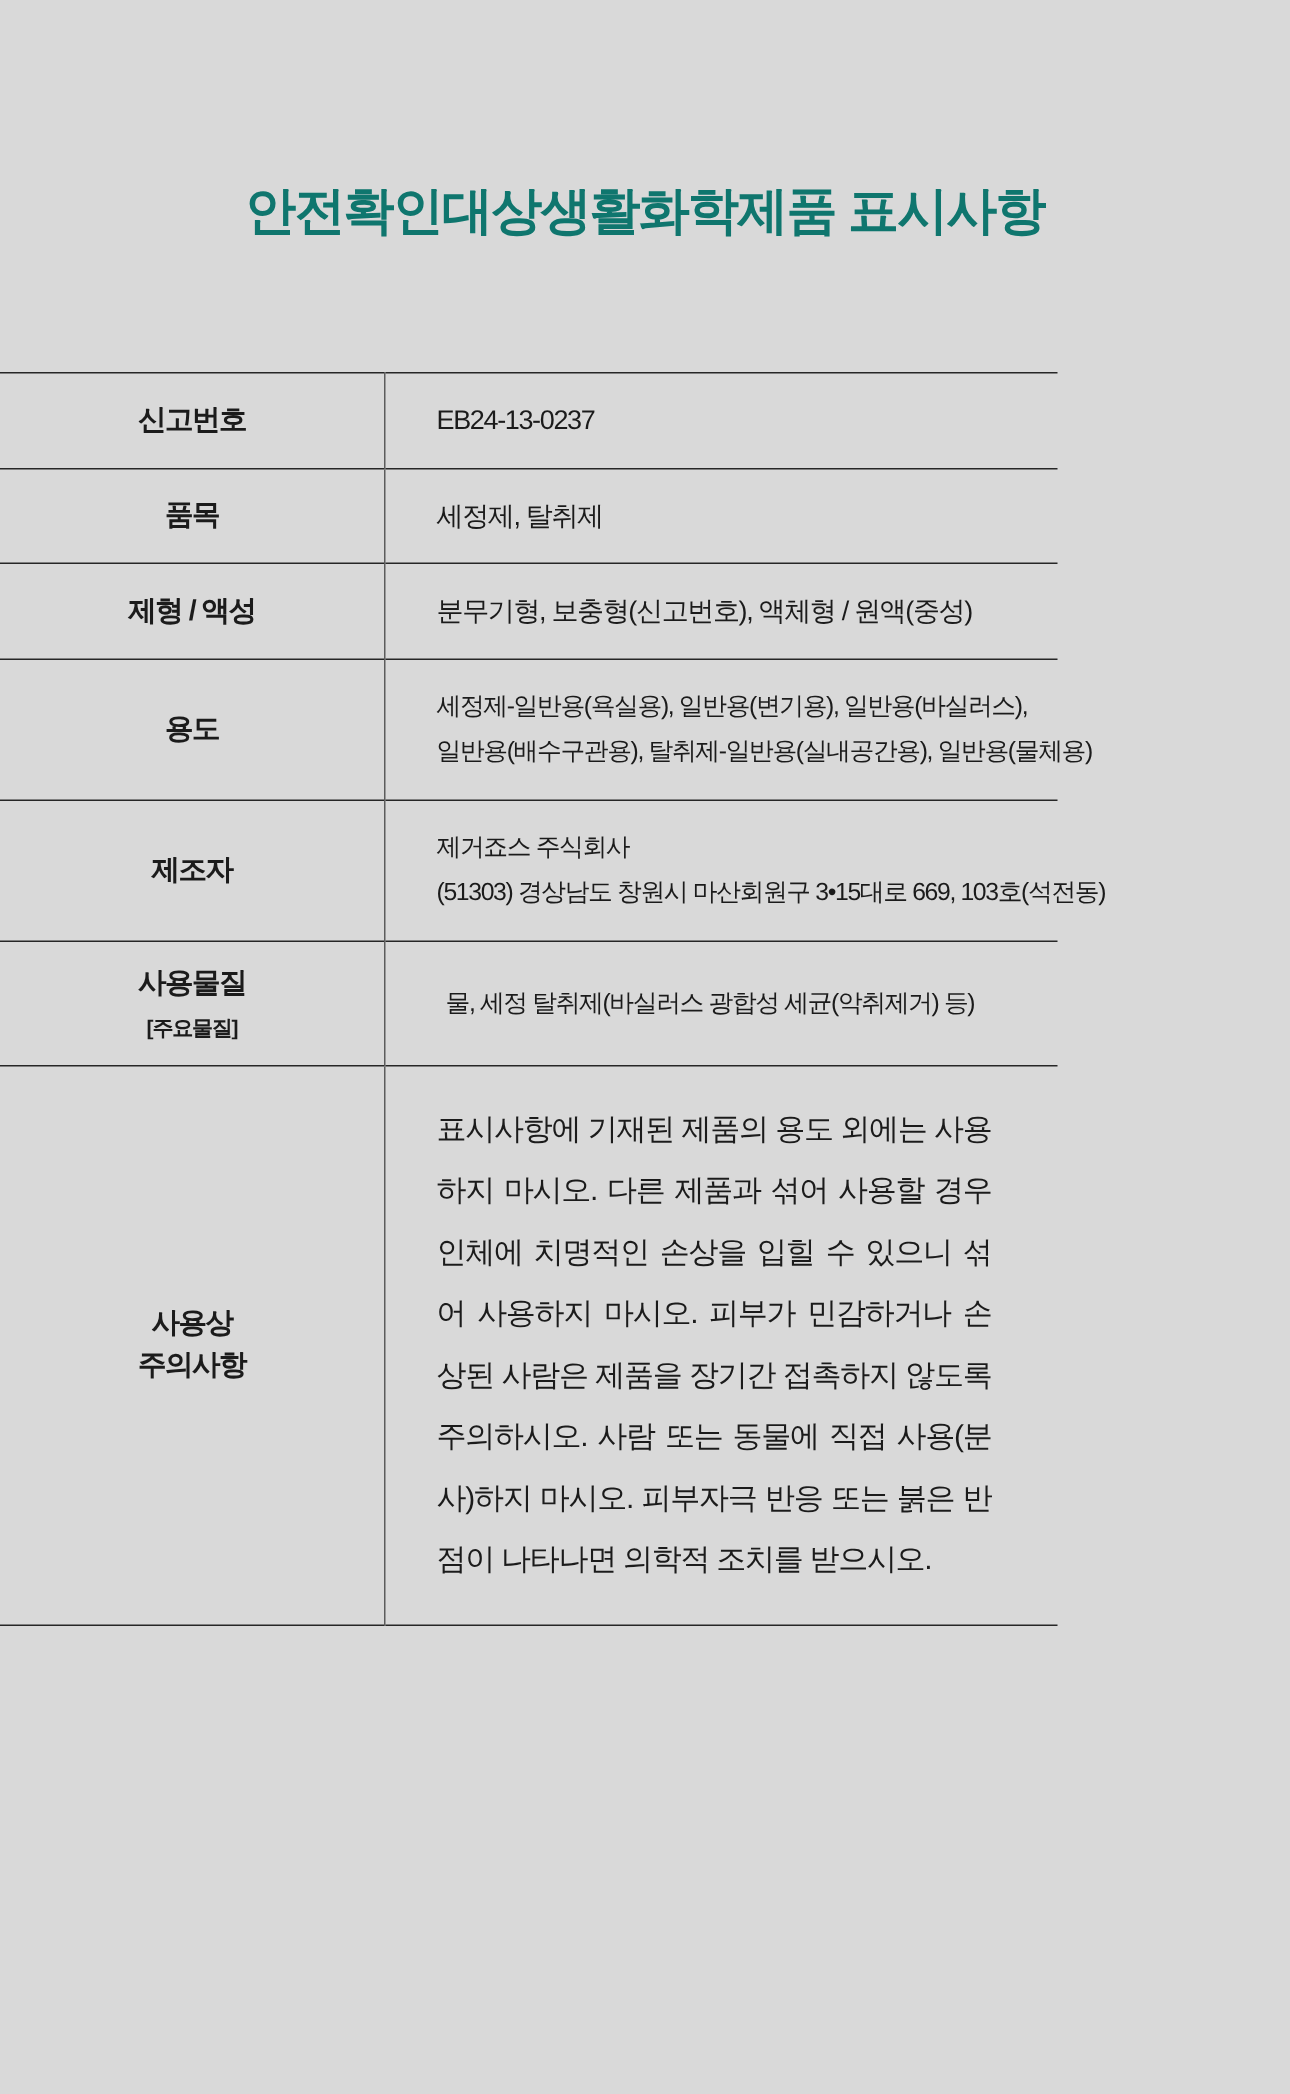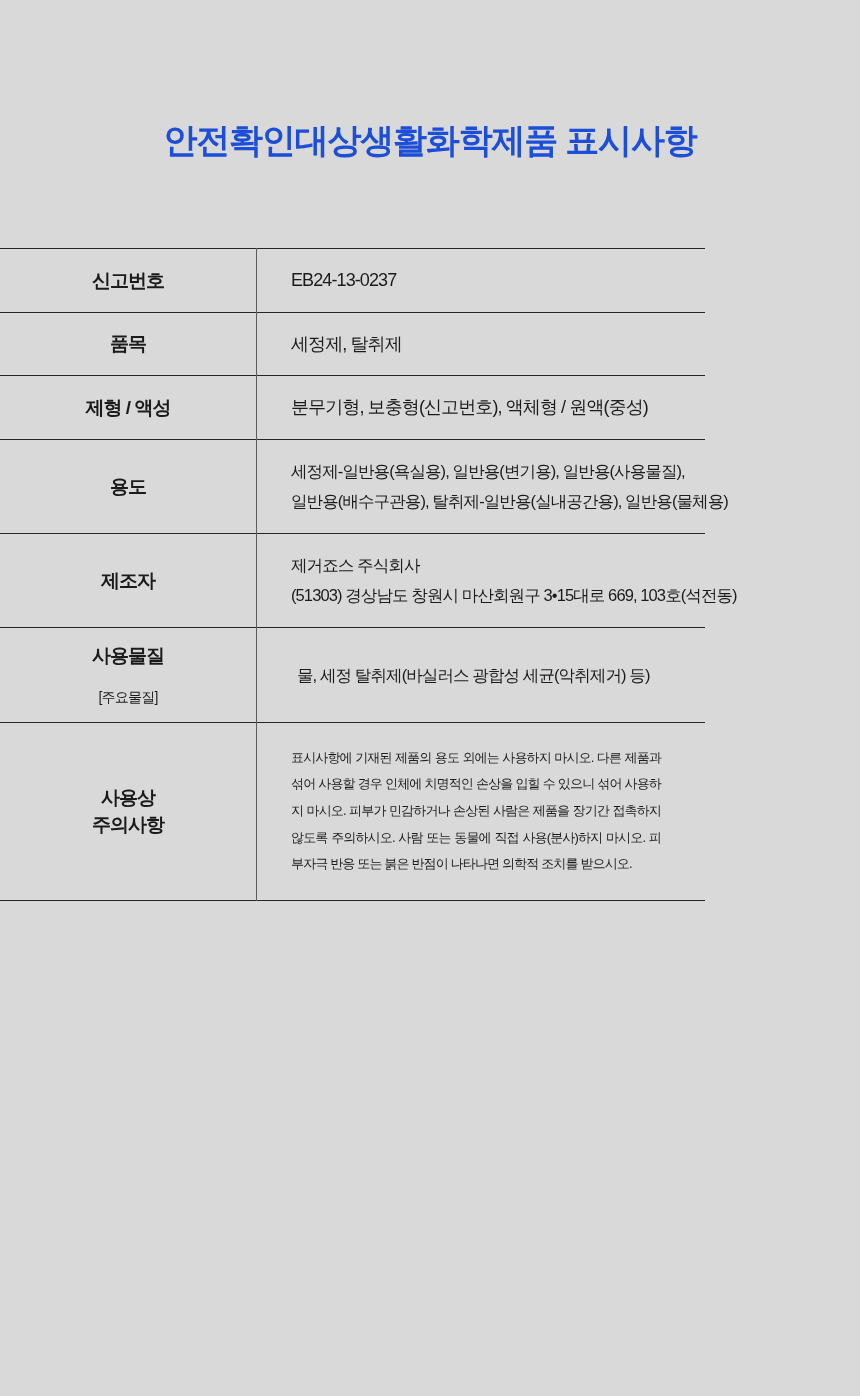--- a/index.html
+++ b/index.html
@@ -30,21 +30,21 @@
     align-items: center;
     justify-content: center;
     padding-top: 18px;
     box-sizing: border-box;
   }
 
   .page-title {
     font-size: 34px;
     font-weight: bold;
     letter-spacing: -1.2px;
-    color: #1d4ed8;
+    color: #0f766e;
     text-align: center;
     margin-top: 39px;
   }
 
   .spec-table {
     width: 705px;
     border-collapse: collapse;
     table-layout: fixed;
   }
 
@@ -67,23 +67,23 @@
     font-weight: bold;
     letter-spacing: -1px;
     border-right: 1px solid #5c5c5c;
     padding: 14px 6px;
     line-height: 1.45;
   }
 
   td.label-cell .sub-label {
     display: block;
     font-size: 14px;
-    font-weight: normal;
+    font-weight: bold;
     letter-spacing: -0.8px;
-    margin-top: 18px;
+    margin-top: 6px;
   }
 
   td.value-cell {
     padding: 16px 28px 16px 34px;
     font-size: 18px;
     letter-spacing: -0.9px;
     line-height: 1.7;
   }
 
   td.value-cell .line {
@@ -93,21 +93,21 @@
 
   
   .row-usage td.value-cell,
   .row-maker td.value-cell,
   .row-material td.value-cell {
     font-size: 16.5px;
     line-height: 1.85;
   }
 
   .row-caution td.value-cell {
-    font-size: 13px;
+    font-size: 20px;
     line-height: 2.05;
     padding: 22px 44px 22px 34px;
     text-align: justify;
     letter-spacing: -0.85px;
   }
 
   .row-material td.value-cell {
     padding-left: 40px;
   }
 
@@ -144,21 +144,21 @@
       <tr class="row-form">
         <td class="label-cell">제형 / 액성</td>
         <td class="value-cell">
           <span class="line">분무기형, 보충형(신고번호), 액체형 / 원액(중성)</span>
         </td>
       </tr>
 
       <tr class="row-usage">
         <td class="label-cell">용도</td>
         <td class="value-cell">
-          <span class="line">세정제-일반용(욕실용), 일반용(변기용), 일반용(사용물질),</span>
+          <span class="line">세정제-일반용(욕실용), 일반용(변기용), 일반용(바실러스),</span>
           <span class="line">일반용(배수구관용), 탈취제-일반용(실내공간용), 일반용(물체용)</span>
         </td>
       </tr>
 
 
       <tr class="row-maker">
         <td class="label-cell">제조자</td>
         <td class="value-cell">
           <span class="line">제거죠스 주식회사</span>
           <span class="line">(51303) 경상남도 창원시 마산회원구 3•15대로 669, 103호(석전동)</span>

